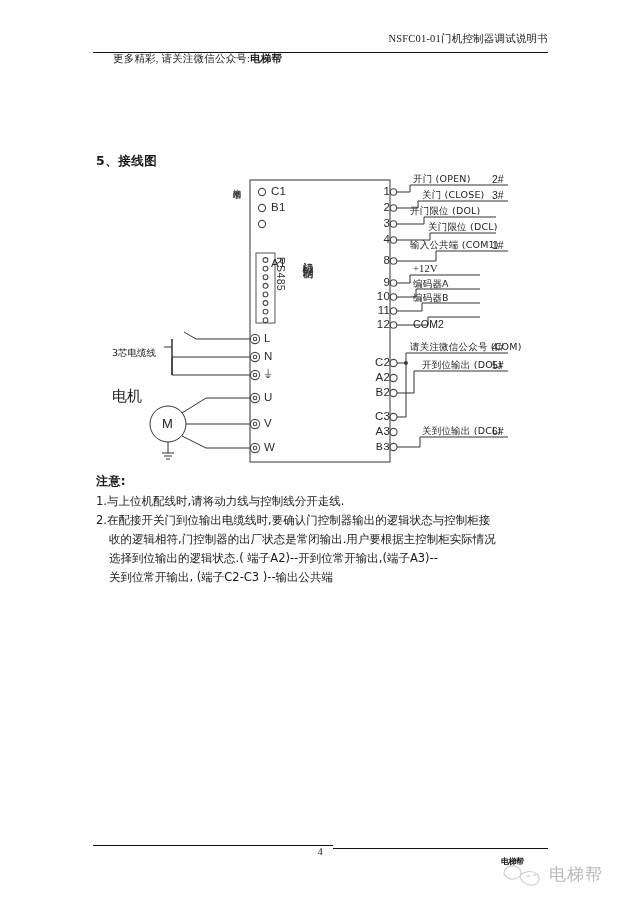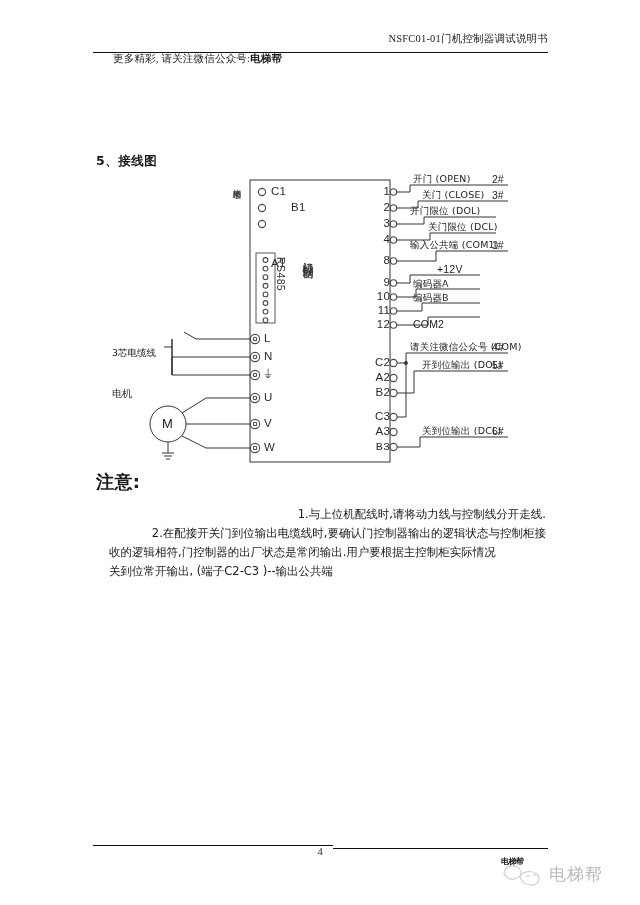--- a/index.html
+++ b/index.html
@@ -133,21 +133,21 @@
   .cable-label {
     position: absolute;
     font-family: "DejaVu Sans", "Liberation Sans", sans-serif;
     font-size: 9.5px;
     color: #222;
     white-space: nowrap;
   }
   .motor-label {
     position: absolute;
     font-family: Liberation Mono, monospace;
-    font-size: 10px;
+    font-size: 15px;
     color: #222;
     white-space: nowrap;
   }
   .motor-m {
     position: absolute;
     font-family: "Liberation Sans", sans-serif;
     font-size: 13px;
     color: #222;
   }
 
@@ -157,25 +157,25 @@
     left: 96px;
     top: 472px;
     width: 450px;
     font-family: "DejaVu Sans", "Liberation Sans", sans-serif;
     font-size: 11.5px;
     line-height: 19px;
     color: #1a1a1a;
   }
   .notes-title {
     font-weight: bold;
-    font-size: 18px;
+    font-size: 12px;
     letter-spacing: 0.4px;
-    margin-bottom: 14px;
-  }
-  .note-line { white-space: nowrap; text-align: right; }
+    margin-bottom: 1px;
+  }
+  .note-line { white-space: nowrap; }
   .note-indent { padding-left: 13px; white-space: nowrap; }
 
   
   .footer-rule-left {
     position: absolute;
     left: 93px;
     top: 845px;
     width: 240px;
     border-top: 1.4px solid #111;
   }
@@ -335,21 +335,21 @@
       <path d="M54,281 L62,281"></path>
       <path d="M56,284 L60,284"></path>
     </g>
   </svg>
 
   <div class="v-label lbl-terminal">抱闸端子</div>
   <div class="v-label lbl-rs485">RS485</div>
   <div class="v-label lbl-ctrl">门机控制器</div>
 
   <div class="pin-name" style="left:161px; top:10px;">C1</div>
-  <div class="pin-name" style="left:161px; top:26px;margin-left:20px;">B1</div>
+  <div class="pin-name" style="left:161px; top:26px;">B1</div>
   <div class="pin-name" style="left:161px; top:42px;margin-top:40px;">A1</div>
 
   <div class="pin-name" style="left:154px; top:157px;">L</div>
   <div class="pin-name" style="left:154px; top:175px;">N</div>
   <div class="pin-name" style="left:154px; top:193px;">⏚</div>
 
   <div class="pin-name" style="left:154px; top:216px;">U</div>
   <div class="pin-name" style="left:154px; top:242px;">V</div>
   <div class="pin-name" style="left:154px; top:266px;">W</div>
 
@@ -376,21 +376,21 @@
 
   <div class="sig-label" style="left:303px; top:14px;margin-left:9px;">关门 (CLOSE)</div>
   <div class="sig-num" style="left:382px; top:14px;">3#</div>
 
   <div class="sig-label" style="left:300px; top:30px;">开门限位 (DOL)</div>
   <div class="sig-label" style="left:318px; top:46px;">关门限位 (DCL)</div>
 
   <div class="sig-label" style="left:300px; top:64px;">输入公共端 (COM1)</div>
   <div class="sig-num" style="left:382px; top:64px;">1#</div>
 
-  <div class="sig-label" style="left:303px; top:88px; font-family:Liberation Sans, sans-serif; font-size:10.5px;margin-left:24px;">+12V</div>
+  <div class="sig-label" style="left:303px; top:88px; font-family:Liberation Serif, serif; font-size:10.5px;">+12V</div>
   <div class="sig-label" style="left:303px; top:103px;">编码器A</div>
   <div class="sig-label" style="left:303px; top:117px;">编码器B</div>
   <div class="sig-label" style="left:303px; top:131px; font-family:'Liberation Sans',sans-serif; font-size:10.5px;margin-top:12px;">COM2</div>
 
   <div class="sig-label" style="left:300px; top:166px;">请关注微信公众号 (COM)</div>
   <div class="sig-num" style="left:382px; top:166px;">4#</div>
 
   <div class="sig-label" style="left:312px; top:184px;">开到位输出 (DOL)</div>
   <div class="sig-num" style="left:382px; top:184px;">5#</div>
 
@@ -400,20 +400,21 @@
   <div class="cable-label" style="left:2px; top:172px;">3芯电缆线</div>
   <div class="motor-label" style="left:2px; top:212px;">电机</div>
   <div class="motor-m" style="left:52px; top:241px;">M</div>
 </div>
 
 <div class="notes">
   <div class="notes-title">注意:</div>
   <div class="note-line">1.与上位机配线时,请将动力线与控制线分开走线.</div>
   <div class="note-line">2.在配接开关门到位输出电缆线时,要确认门控制器输出的逻辑状态与控制柜接</div>
   <div class="note-indent">收的逻辑相符,门控制器的出厂状态是常闭输出.用户要根据主控制柜实际情况</div>
+  <div class="note-indent">选择到位输出的逻辑状态.( 端子A2)--开到位常开输出,(端子A3)--</div>
   <div class="note-indent">关到位常开输出, (端子C2-C3 )--输出公共端</div>
 </div>
 
 <div class="footer-rule-left"></div>
 <div class="footer-rule-right"></div>
 <div class="page-num">4</div>
 
 <div class="watermark">
   <div class="wm-logo">
     <div class="wm-logo-text">电梯帮</div>

